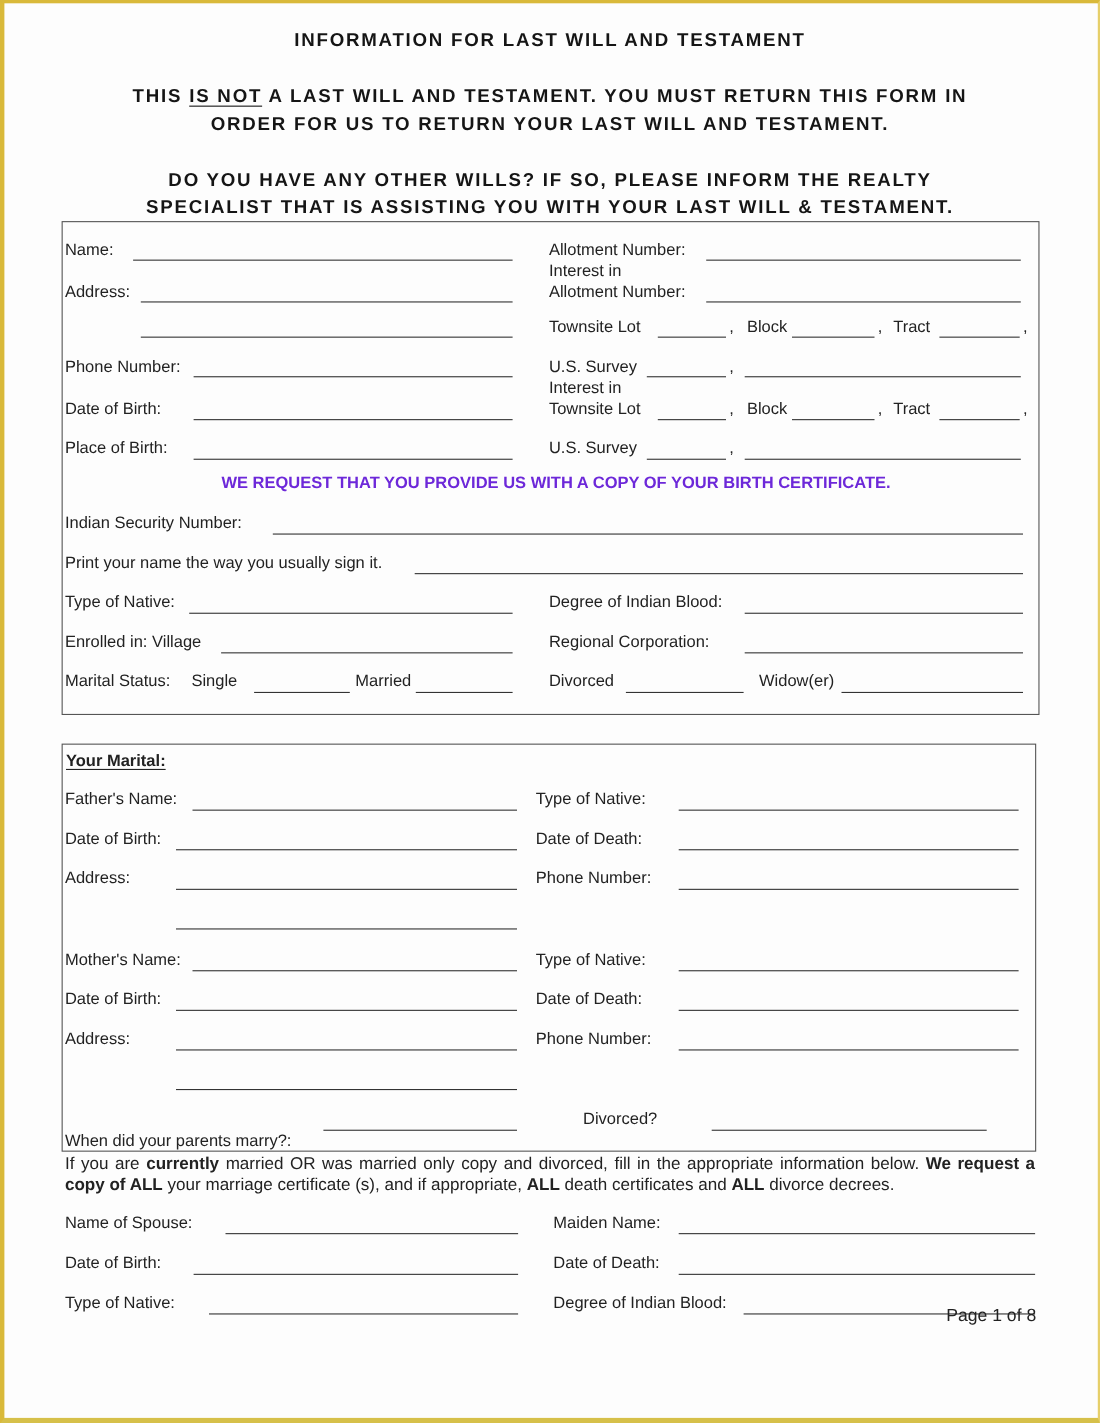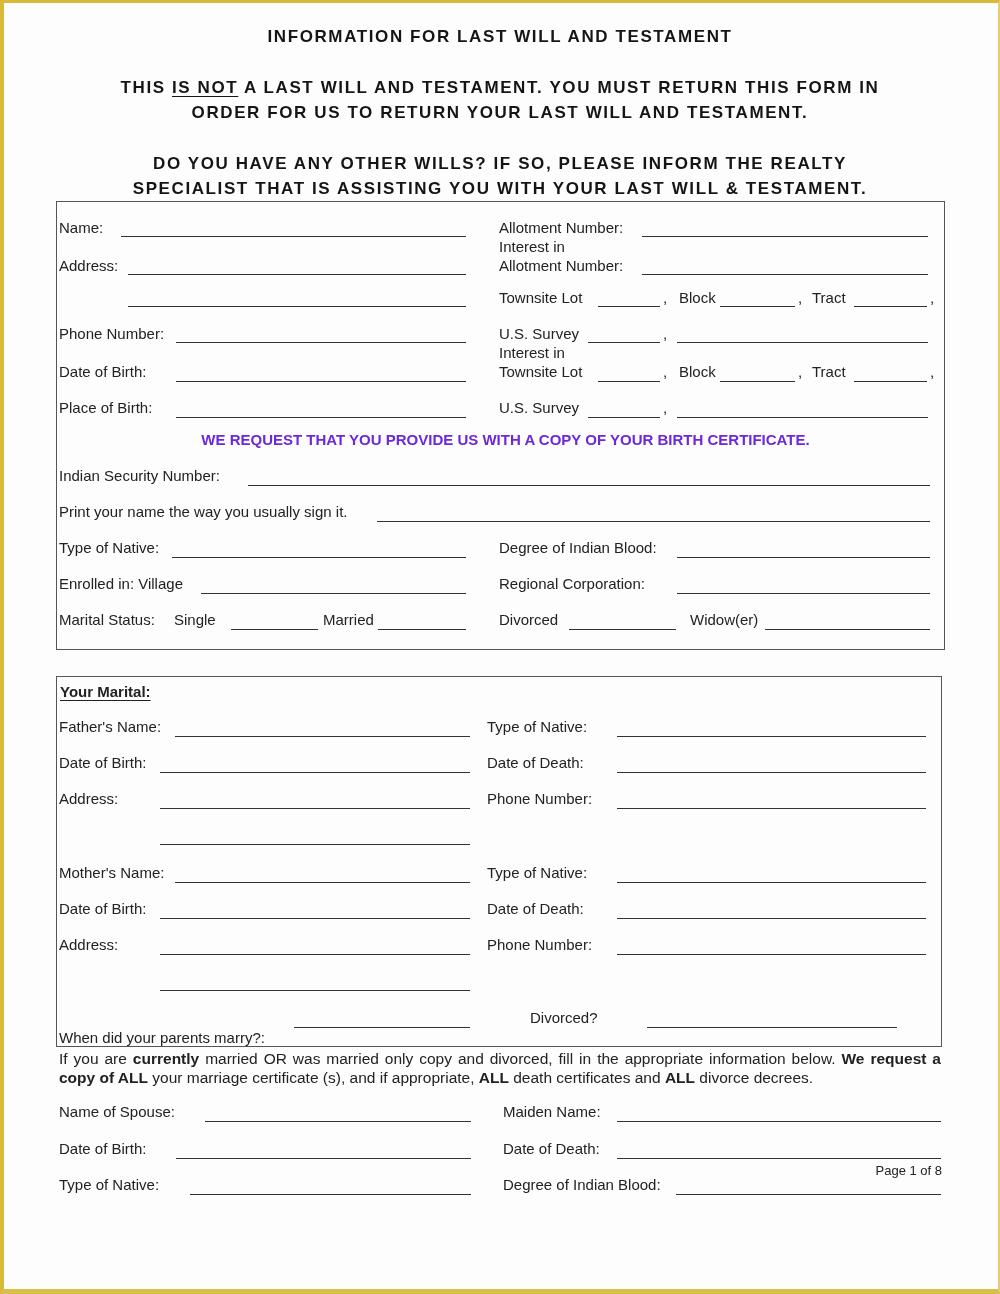--- a/index.html
+++ b/index.html
@@ -29,21 +29,21 @@
   .comma { position: absolute; font-size: 15px; color: #222; }
   .para {
     position: absolute; left: 59px; width: 882px; font-size: 15.5px; line-height: 19px;
     text-align: justify; color: #222;
   }
   .para b { font-weight: bold; }
   .center-note {
     position: absolute; left: 62px; width: 887px; text-align: center;
     font-weight: bold; font-size: 15px; color: #6d28d9;
   }
-  .pagenum { position: absolute; right: 58px; top: 1163px; font-size: 13px; color: #222; }
+  .pagenum { position: absolute; right: 58px; top: 1188px; font-size: 16px; color: #222; }
 </style>
 </head>
 <body>
 
 <div class="frame"></div>
 
 <div class="hdr" style="top:27px;">INFORMATION FOR LAST WILL AND TESTAMENT</div>
 <div class="hdr" style="top:78px;"><span>THIS </span><span class="u">IS NOT</span><span> A LAST WILL AND TESTAMENT. YOU MUST RETURN THIS FORM IN</span></div>
 <div class="hdr" style="top:103px;">ORDER FOR US TO RETURN YOUR LAST WILL AND TESTAMENT.</div>
 <div class="hdr" style="top:154px;">DO YOU HAVE ANY OTHER WILLS? IF SO, PLEASE INFORM THE REALTY</div>

